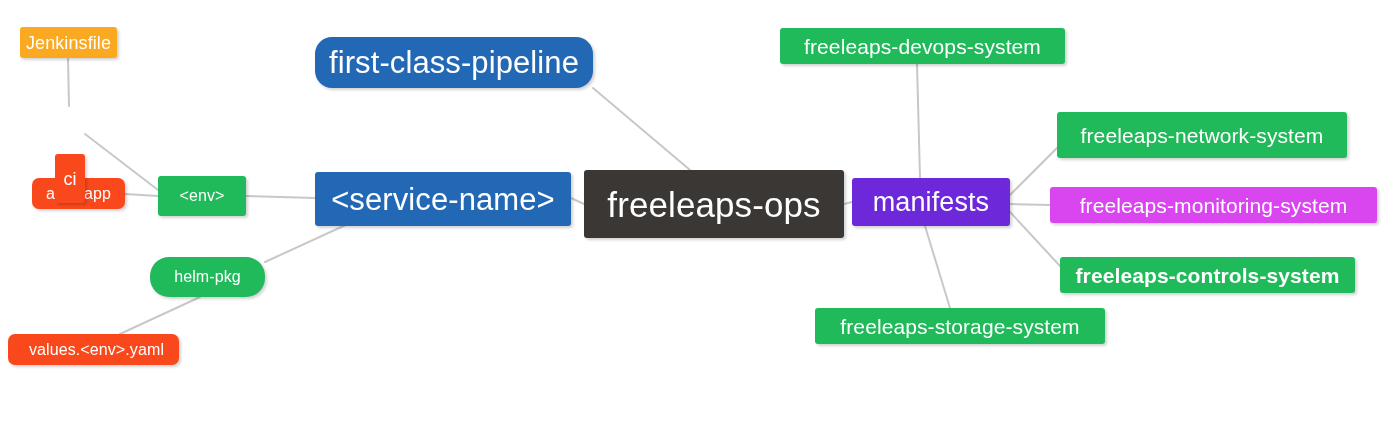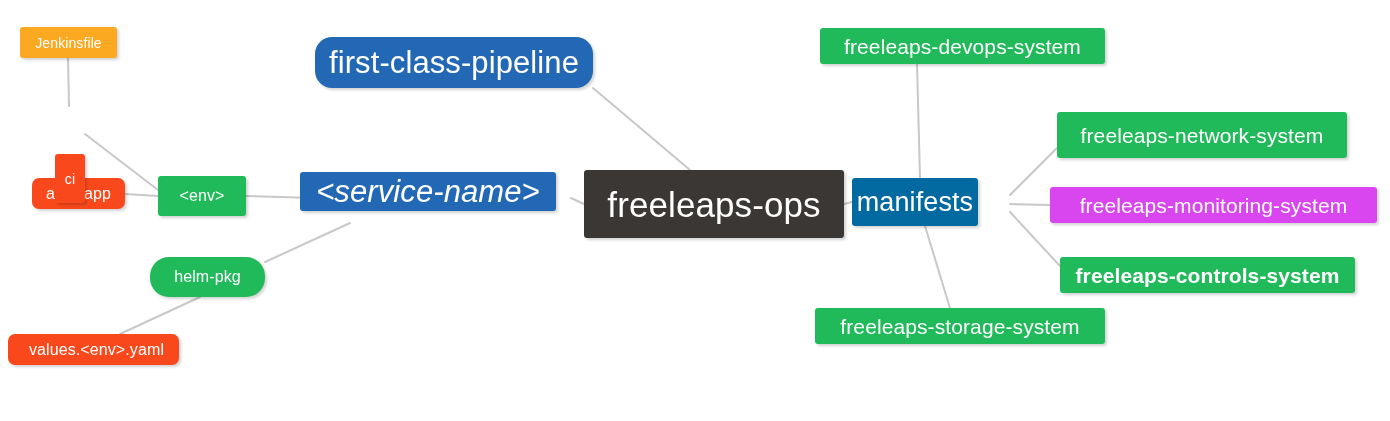--- a/index.html
+++ b/index.html
@@ -43,21 +43,21 @@
     cursor: default;
     padding: 0 10px;
   }
   
   .tier-root   { font-size: 35px; }
   .tier-major  { font-size: 31px; }
   .tier-mid    { font-size: 27px; }
   .tier-branch { font-size: 16px; }
   .tier-sub    { font-size: 21px; }
   .tier-leaf   { font-size: 16px; border-radius: 7px; }
-  .tier-tiny   { font-size: 14px; }
+  .tier-tiny   { font-size: 18px; }
 </style>
 </head>
 <body>
 
 <div id="mindmap">
   <svg id="edge-layer" viewBox="0 0 1390 421" width="1390" height="421" aria-hidden="true">
       <polyline points="584,204 571,198" fill="none" stroke="#c8c8c8" stroke-width="2" stroke-linecap="round"></polyline>
       <polyline points="593,88 690,170" fill="none" stroke="#c8c8c8" stroke-width="2" stroke-linecap="round"></polyline>
       <polyline points="844,204 852,202" fill="none" stroke="#c8c8c8" stroke-width="2" stroke-linecap="round"></polyline>
       <polyline points="315,198 246,196" fill="none" stroke="#c8c8c8" stroke-width="2" stroke-linecap="round"></polyline>
@@ -69,48 +69,48 @@
       <polyline points="920,178 917,64" fill="none" stroke="#c8c8c8" stroke-width="2" stroke-linecap="round"></polyline>
       <polyline points="1010,195 1057,148" fill="none" stroke="#c8c8c8" stroke-width="2" stroke-linecap="round"></polyline>
       <polyline points="1010,204 1050,205" fill="none" stroke="#c8c8c8" stroke-width="2" stroke-linecap="round"></polyline>
       <polyline points="1010,212 1060,266" fill="none" stroke="#c8c8c8" stroke-width="2" stroke-linecap="round"></polyline>
       <polyline points="925,226 950,308" fill="none" stroke="#c8c8c8" stroke-width="2" stroke-linecap="round"></polyline>
     </svg>
   <div id="node-layer">
       <div class="node tier-root" style="left: 584px; top: 170px; width: 260px; height: 68px; background: rgb(59, 55, 52);">
         <span>freeleaps-ops</span>
       </div>
-      <div class="node tier-major" style="left: 300px; top: 172px; width: 256px; height: 39px; background: rgb(35, 104, 180); font-style: italic;">
+      <div class="node tier-major" style="left: 315px; top: 172px; width: 256px; height: 54px; background: rgb(35, 104, 180);">
         <span>&lt;service-name&gt;</span>
       </div>
       <div class="node tier-major" style="left: 315px; top: 37px; width: 278px; height: 51px; background: rgb(35, 104, 180); border-radius: 17px;">
         <span>first-class-pipeline</span>
       </div>
-      <div class="node tier-mid" style="left: 852px; top: 178px; width: 126px; height: 48px; background: #0369a1;">
+      <div class="node tier-mid" style="left: 852px; top: 178px; width: 158px; height: 48px; background: #6d28d9;">
         <span>manifests</span>
       </div>
       <div class="node tier-branch" style="left: 158px; top: 176px; width: 88px; height: 40px; background: rgb(33, 186, 90);">
         <span>&lt;env&gt;</span>
       </div>
       <div class="node tier-branch" style="left: 150px; top: 257px; width: 115px; height: 40px; background: rgb(33, 186, 90); border-radius: 19px;">
         <span>helm-pkg</span>
       </div>
       <div class="node tier-leaf" style="left: 32px; top: 178px; width: 93px; height: 31px; background: rgb(249, 73, 28);">
         <span>argo-app</span>
       </div>
       <div class="node tier-leaf" style="left: 8px; top: 334px; width: 171px; height: 31px; background: rgb(249, 73, 28); padding-left: 16px;">
         <span>values.&lt;env&gt;.yaml</span>
       </div>
       <div class="node tier-tiny" style="left: 55px; top: 106px; width: 30px; height: 49px; background: rgb(249, 73, 28); margin-top: 48px;">
         <span>ci</span>
       </div>
       <div class="node tier-tiny" style="left: 20px; top: 27px; width: 97px; height: 31px; background: rgb(251, 169, 32);">
         <span>Jenkinsfile</span>
       </div>
-      <div class="node tier-sub" style="left: 820px; top: 28px; width: 285px; height: 36px; background: rgb(33, 186, 90);">
+      <div class="node tier-sub" style="left: 780px; top: 28px; width: 285px; height: 36px; background: rgb(33, 186, 90);">
         <span>freeleaps-devops-system</span>
       </div>
       <div class="node tier-sub" style="left: 1057px; top: 112px; width: 290px; height: 46px; background: rgb(33, 186, 90);">
         <span>freeleaps-network-system</span>
       </div>
       <div class="node tier-sub" style="left: 1050px; top: 187px; width: 327px; height: 36px; background: #d946ef;">
         <span>freeleaps-monitoring-system</span>
       </div>
       <div class="node tier-sub" style="left: 1060px; top: 257px; width: 295px; height: 36px; background: rgb(33, 186, 90); font-weight: bold;">
         <span>freeleaps-controls-system</span>

